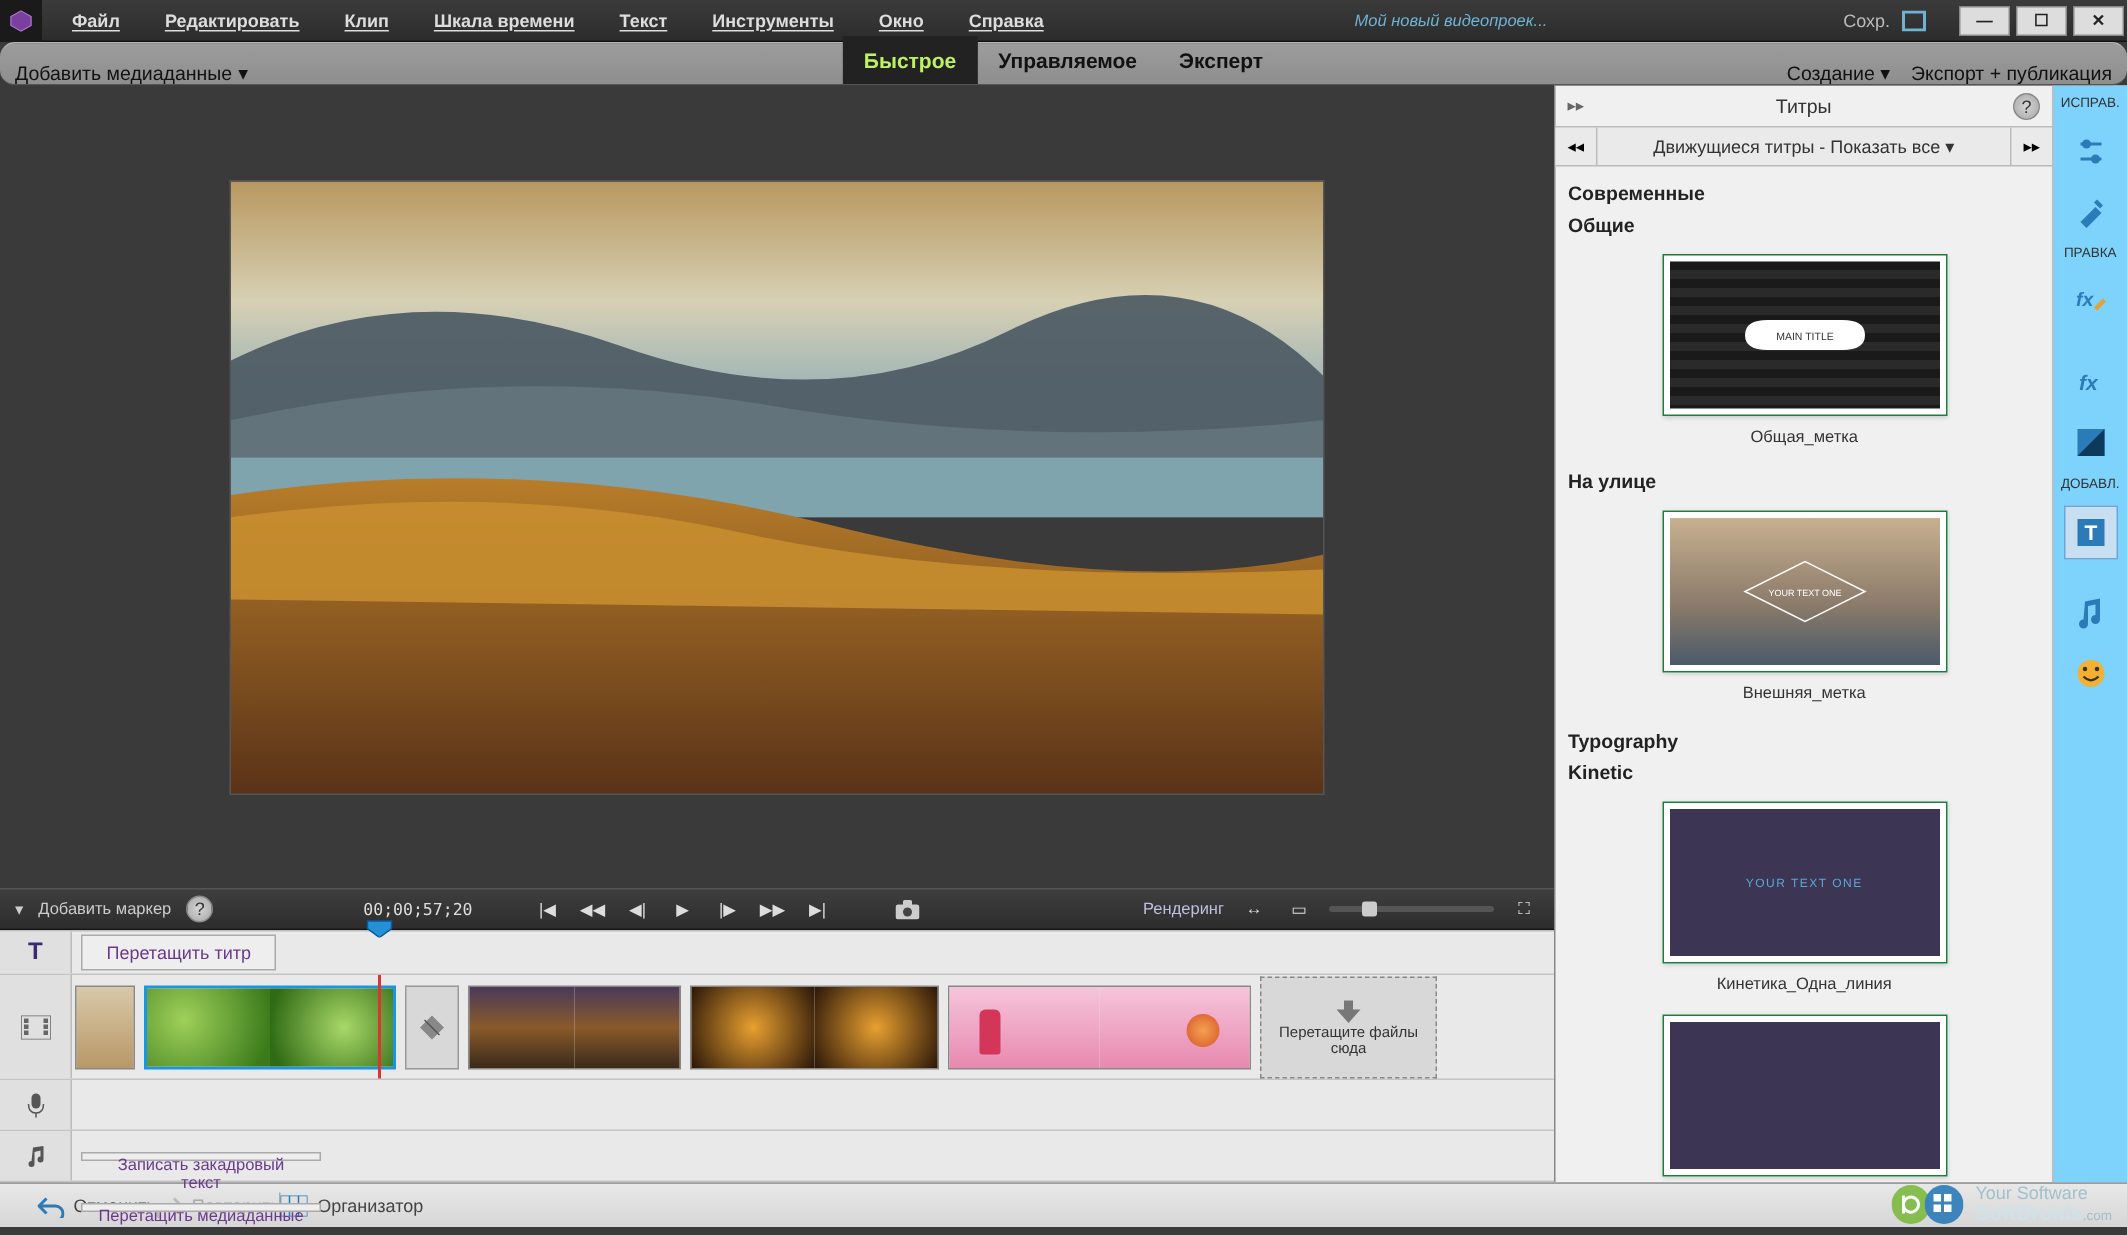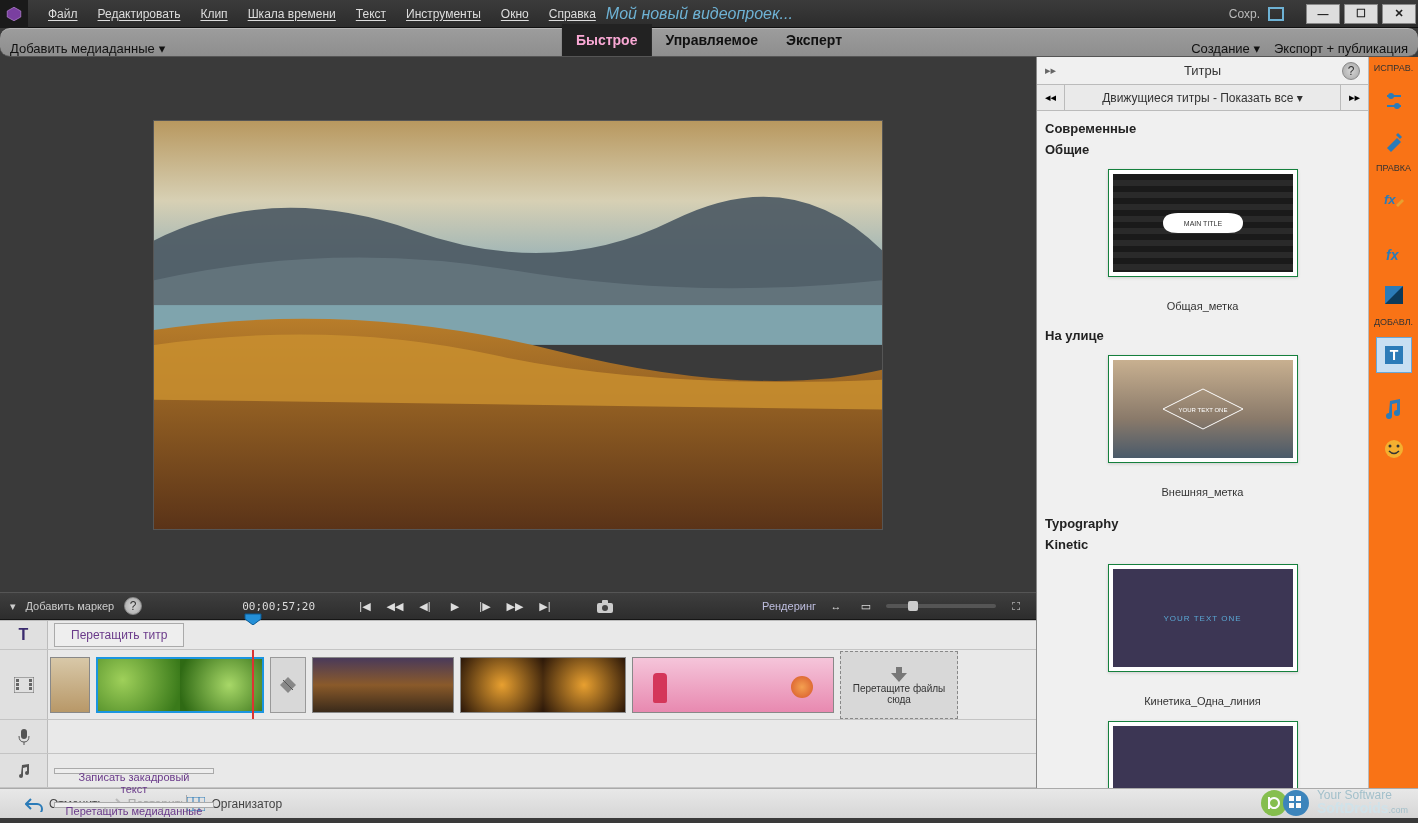--- a/index.html
+++ b/index.html
@@ -1,30 +1,30 @@
 <!DOCTYPE html>
 <html><head>
 <meta charset="utf-8">
 <style>
 * { margin: 0; padding: 0; box-sizing: border-box; font-family: "Segoe UI", Tahoma, sans-serif; }
 body { background: #3a3a3a; width: 1418px; height: 823px; overflow: hidden; user-select: none; }
 .titlebar { height: 28px; background: linear-gradient(#3b3b3b,#2c2c2c); display: flex; align-items: center; border-bottom: 1px solid #111; }
 .app-icon { width: 28px; height: 28px; display:flex; align-items:center; justify-content:center; background:#1a1a1a; }
 .app-icon svg { width:18px; height:18px; }
-.menubar { display:flex; gap:0; margin-left:10px; }
+.menubar { display:flex; gap:10px; margin-left:10px;font-weight:bold; }
 .menu-item { color:#ddd; font-size:12px; padding:4px 10px; text-decoration:underline; text-underline-offset:2px; cursor:default; }
-.title-text { flex:1; text-align:left; color:#6eb2d4; font-style:italic; font-size:16px; }
+.title-text { flex:1; text-align:center; color:#6eb2d4; font-style:italic; font-size:11px; }
 .save-lbl { color:#bbb; font-size:12px; margin-right:8px; }
 .win-controls { display:flex; margin-left:auto; }
 .win-btn { width:34px; height:20px; background:#ddd; border:1px solid #888; margin:2px 2px; display:flex; align-items:center; justify-content:center; font-size:11px; font-weight:bold; color:#222; }
 .subbar { height:29px; background:linear-gradient(#9c9c9c,#8e8e8e); border-top:1px solid #b5b5b5; border-bottom:1px solid #555; display:flex; align-items:flex-end; padding:0 10px; font-size:13px;border-radius:10px; }
 .add-media { color:#111; display:flex; align-items:center; gap:4px; }
 .mode-tabs { position:absolute; left:50%; transform:translateX(-50%); display:flex; }
 .mode-tab { padding:8px 14px; font-size:14px; color:#111; font-weight:bold; }
-.mode-tab.active { background:#222; color:#f9a8d4; }
+.mode-tab.active { background:#222; color:#bef264; }
 .sub-right { margin-left:auto; display:flex; gap:14px; color:#111; }
 .main-area { display:flex; height:calc(823px - 28px - 34px - 30px); }
 .preview-col { flex:1; display:flex; flex-direction:column; background:#3a3a3a; }
 .preview-canvas { flex:1; display:flex; align-items:center; justify-content:center; background:#3a3a3a; }
 .preview-img { width:730px; height:410px; border:1px solid #555; }
 .playback-bar { height:28px; background:linear-gradient(#3e3e3e,#2d2d2d); border-top:1px solid #555; border-bottom:1px solid #151515; display:flex; align-items:center; padding:0 10px; gap:10px; color:#ccc; font-size:11px; }
 .pb-btn { width:20px; height:16px; display:flex; align-items:center; justify-content:center; color:#ddd; }
 .timecode { font-family:monospace; font-size:11px; color:#ddd; }
 .render-lbl { color:#bfbfe0; font-size:11px; }
 .zoom-track { width:110px; height:4px; background:#555; position:relative; border-radius:2px; }
@@ -52,23 +52,23 @@
 .panel-nav { height:26px; border-bottom:1px solid #bbb; display:flex; align-items:center; background:#eaeaea; }
 .nav-arrow { width:28px; height:100%; display:flex; align-items:center; justify-content:center; border-right:1px solid #bbb; font-size:11px; }
 .nav-arrow.r { border-left:1px solid #bbb; border-right:none; }
 .nav-label { flex:1; text-align:center; font-size:12px; color:#333; }
 .panel-scroll { flex:1; overflow-y:auto; padding:6px 8px; }
 .cat-h1 { font-size:13px; font-weight:bold; color:#222; padding:4px 0; }
 .cat-h2 { font-size:13px; font-weight:bold; color:#222; padding:2px 0 6px 0; }
 .thumb-card { display:flex; flex-direction:column; align-items:center; margin:6px auto 14px auto; }
 .thumb-frame { width:190px; height:108px; background:#fff; padding:4px; border:1px solid #15803d; box-shadow:0 1px 3px rgba(0,0,0,.15); }
 .thumb-inner { width:100%; height:100%; display:flex; align-items:center; justify-content:center; color:#fff; font-size:9px; }
-.thumb-cap { font-size:11px; color:#333; margin-top:23px; }
-
-.side-tools { width:50px; background:#f97316; border-left:1px solid #bbb; display:flex; flex-direction:column; align-items:center; padding-top:6px; gap:4px; }
+.thumb-cap { font-size:11px; color:#333; margin-top:8px; }
+
+.side-tools { width:50px; background:#7dd3fc; border-left:1px solid #bbb; display:flex; flex-direction:column; align-items:center; padding-top:6px; gap:4px; }
 .side-lbl { font-size:9px; color:#333; text-align:center; margin-bottom:6px; }
 .tool-btn { width:36px; height:36px; display:flex; align-items:center; justify-content:center; border:1px solid transparent; }
 .tool-btn.active { background:#c8dff2; border:1px solid #6aa7d8; }
 .tool-sep { height:10px; }
 
 .footer { height:30px; background:linear-gradient(#e8e8e8,#d6d6d6); border-top:1px solid #aaa; display:flex; align-items:center; padding:0 25px; font-size:12px; color:#444;text-align:right; }
 .foot-btn { display:flex; align-items:center; gap:6px; }
 .foot-disabled { color:#aaa; }
 .sep-v { width:1px; height:18px; background:#aaa; }
 

